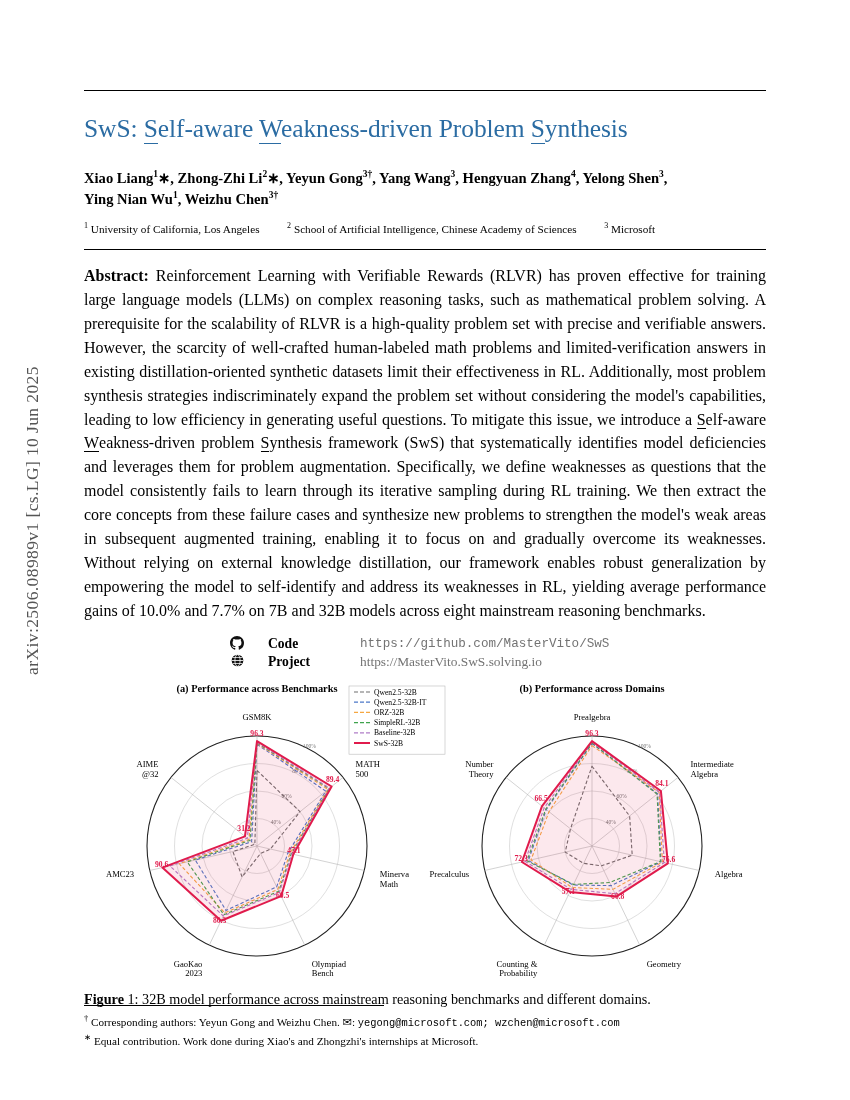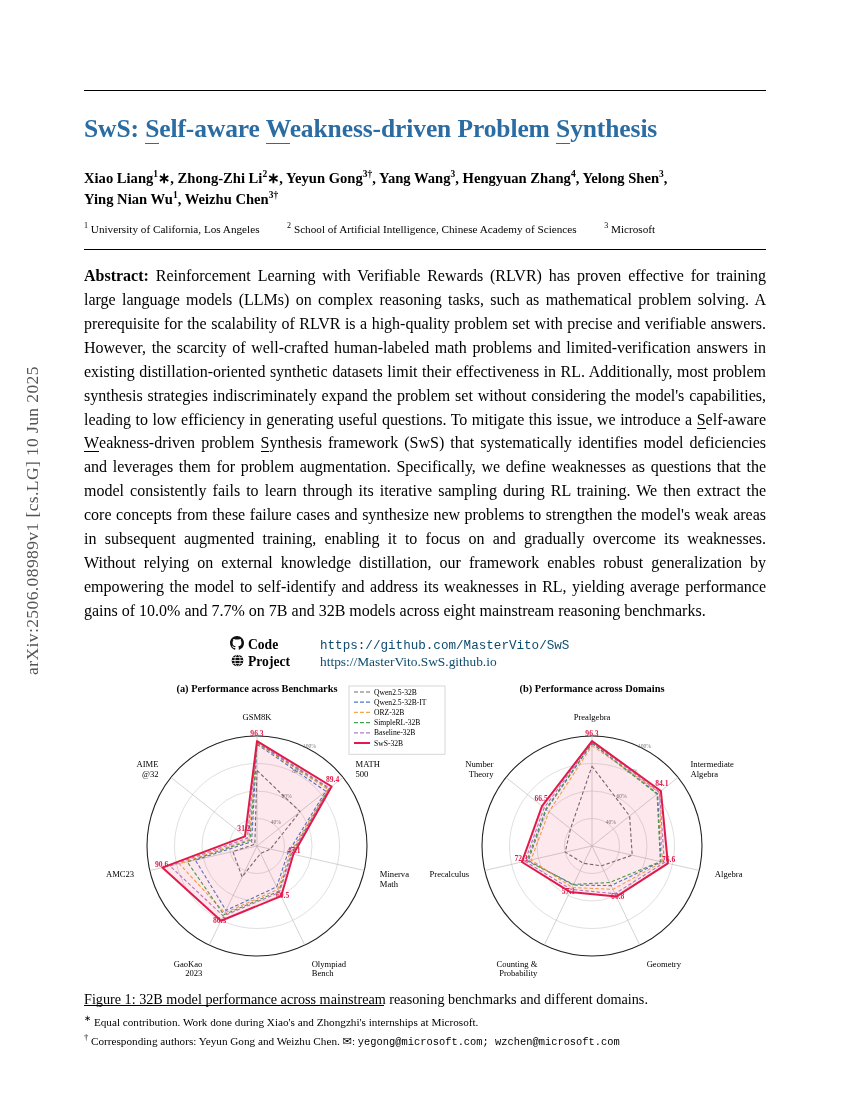--- a/index.html
+++ b/index.html
@@ -21,21 +21,21 @@
 
   
   .col{position:absolute;left:84px;top:0;width:682px;}
 
   .rule{border-top:1.6px solid #000;}
   .rule-top{margin-top:90px;}
 
   h1.title{
     font-family:"Liberation Serif", serif;
     color:#2b6ca3;font-size:25.5px;line-height:1.22;
-    font-weight:bold;margin:22px 0 0 0;letter-spacing:-.1px;
+    font-weight:normal;margin:22px 0 0 0;letter-spacing:-.1px;
   }
   h1.title .ul{border-bottom:1.4px solid #2b6ca3;padding-bottom:0px;}
 
   .authors{
     font-size:14.6px;font-weight:bold;line-height:1.45;margin-top:24px;
   }
   .authors sup{font-weight:bold;font-size:9.5px;}
   .affils{font-size:11.2px;line-height:1.42;margin-top:10px;}
   .affils sup{font-size:8px;}
   .affil-gap{display:inline-block;width:22px;}
@@ -45,33 +45,33 @@
   .abstract{
     font-size:16px;line-height:1.495;text-align:justify;
     margin-top:14px;
   }
   .abstract b{font-weight:bold;}
   .abstract .ul{border-bottom:1.1px solid #000;}
 
   
   .links{margin-top:13px;display:flex;flex-direction:column;
          align-items:flex-start;padding-left:142px;gap:1px;}
-  .linkrow{display:flex;align-items:flex-end;font-size:13.4px;}
+  .linkrow{display:flex;align-items:center;font-size:13.4px;gap:20px;}
   .linkrow .ico{width:22px;display:inline-block;text-align:center;
                 font-size:14px;line-height:1;color:#111;}
   .linkrow .lbl{width:72px;font-weight:bold;font-size:13.6px;}
-  .linkrow .url{color:#0c4a6e;}
+  .linkrow .url{color:#737373;}
   .linkrow .url.mono{font-family:"Liberation Mono", monospace;font-size:12.6px;}
 
   
   .figure{position:relative;margin-top:4px;height:310px;}
   .chartwrap{position:absolute;top:0;left:0;width:682px;height:310px;}
 
   .fig-caption{font-size:14.2px;margin-top:6px;line-height:1.4;}
-  .fig-caption b{font-weight:normal;}
+  .fig-caption b{font-weight:bold;}
 
   
   .fn-rule{position:absolute;left:84px;top:1005px;width:300px;border-top:1.1px solid #000;}
   .footnotes{position:absolute;left:84px;top:1012px;width:682px;font-size:11.2px;line-height:1.55;}
   .footnotes sup{font-size:8.5px;}
   .footnotes .mono{font-family:"Liberation Mono", monospace;font-size:10.4px;}
 
   
   svg text{font-family:"Liberation Serif", serif;}
 </style>
@@ -131,21 +131,21 @@
         <span class="ico">
           <svg width="13" height="13" viewBox="0 0 16 16">
               <circle cx="8" cy="8" r="7.2" fill="#111"></circle>
               <ellipse cx="8" cy="8" rx="3.2" ry="7.2" fill="none" stroke="#fff" stroke-width="1"></ellipse>
               <line x1="0.8" y1="8" x2="15.2" y2="8" stroke="#fff" stroke-width="1"></line>
               <line x1="2" y1="4.3" x2="14" y2="4.3" stroke="#fff" stroke-width=".9"></line>
               <line x1="2" y1="11.7" x2="14" y2="11.7" stroke="#fff" stroke-width=".9"></line>
             </svg>
         </span>
         <span class="lbl">Project</span>
-        <span class="url">https://MasterVito.SwS.github.io</span>
+        <span class="url">https://MasterVito.SwS.solving.io</span>
       </div>
     </div>
 
     <div class="figure">
       <div class="chartwrap">
         <svg id="charts-svg" width="682" height="310" viewBox="0 0 682 310">
             <g>
               <circle cx="173" cy="172" r="110" fill="none" stroke="#222" stroke-width="1.1"></circle>
               <circle cx="173" cy="172" r="27.5" fill="none" stroke="#c9c9c9" stroke-width="0.6"></circle>
               <circle cx="173" cy="172" r="55" fill="none" stroke="#c9c9c9" stroke-width="0.6"></circle>
@@ -252,22 +252,22 @@
 
     <div class="fig-caption">
       <b>Figure</b><span> 1</span><span>: 32B model performance across mainstream reasoning benchmarks and different domains.</span>
     </div>
 
   </div>
 
   <div class="fn-rule"></div>
   <div class="footnotes">
     <div>
+      <sup>†</sup>
+      <span>Corresponding authors: Yeyun Gong and Weizhu Chen. ✉: </span><span class="mono">yegong@microsoft.com; wzchen@microsoft.com</span>
+    </div>
+    <div>
       <sup>∗</sup>
       <span>Equal contribution. Work done during Xiao's and Zhongzhi's internships at Microsoft.</span>
     </div>
-    <div>
-      <sup>†</sup>
-      <span>Corresponding authors: Yeyun Gong and Weizhu Chen. ✉: </span><span class="mono">yegong@microsoft.com; wzchen@microsoft.com</span>
-    </div>
   </div>
 
 </div>
 
 </body></html>

